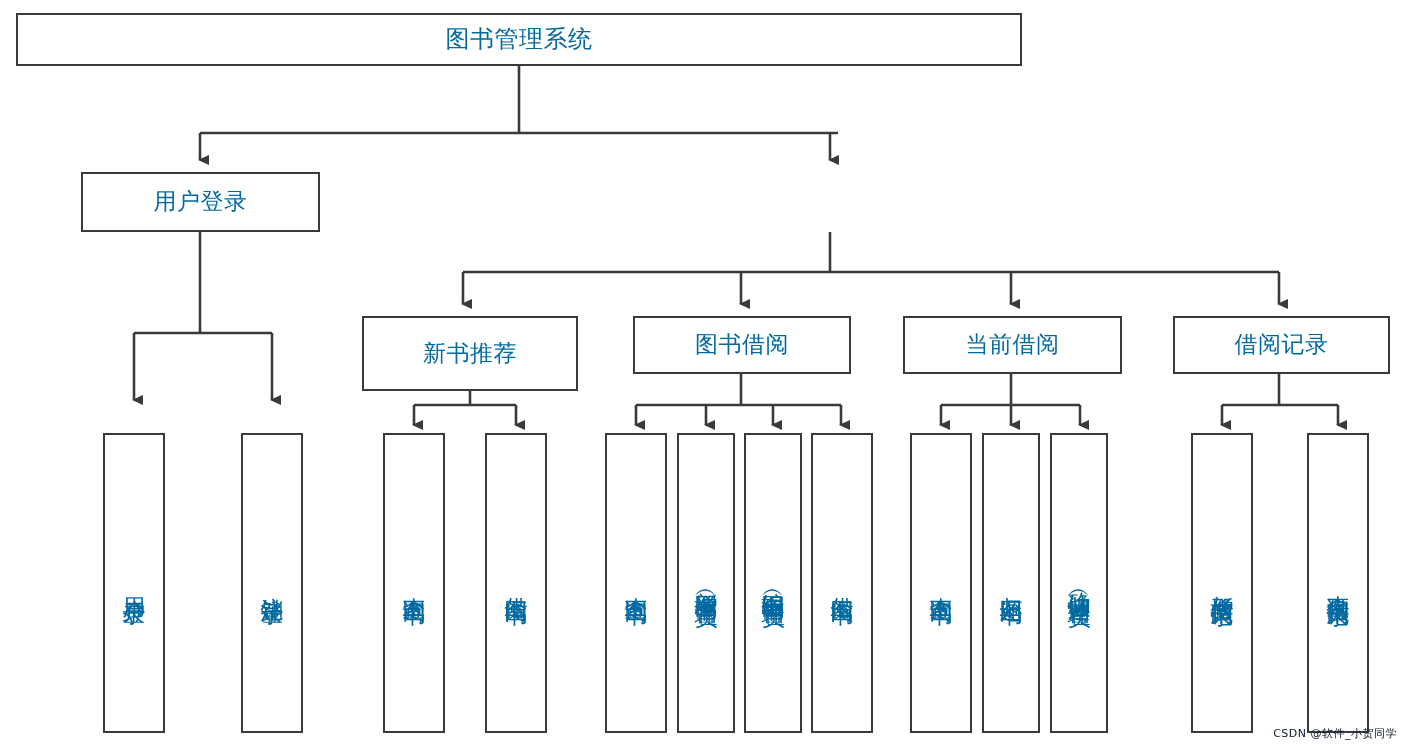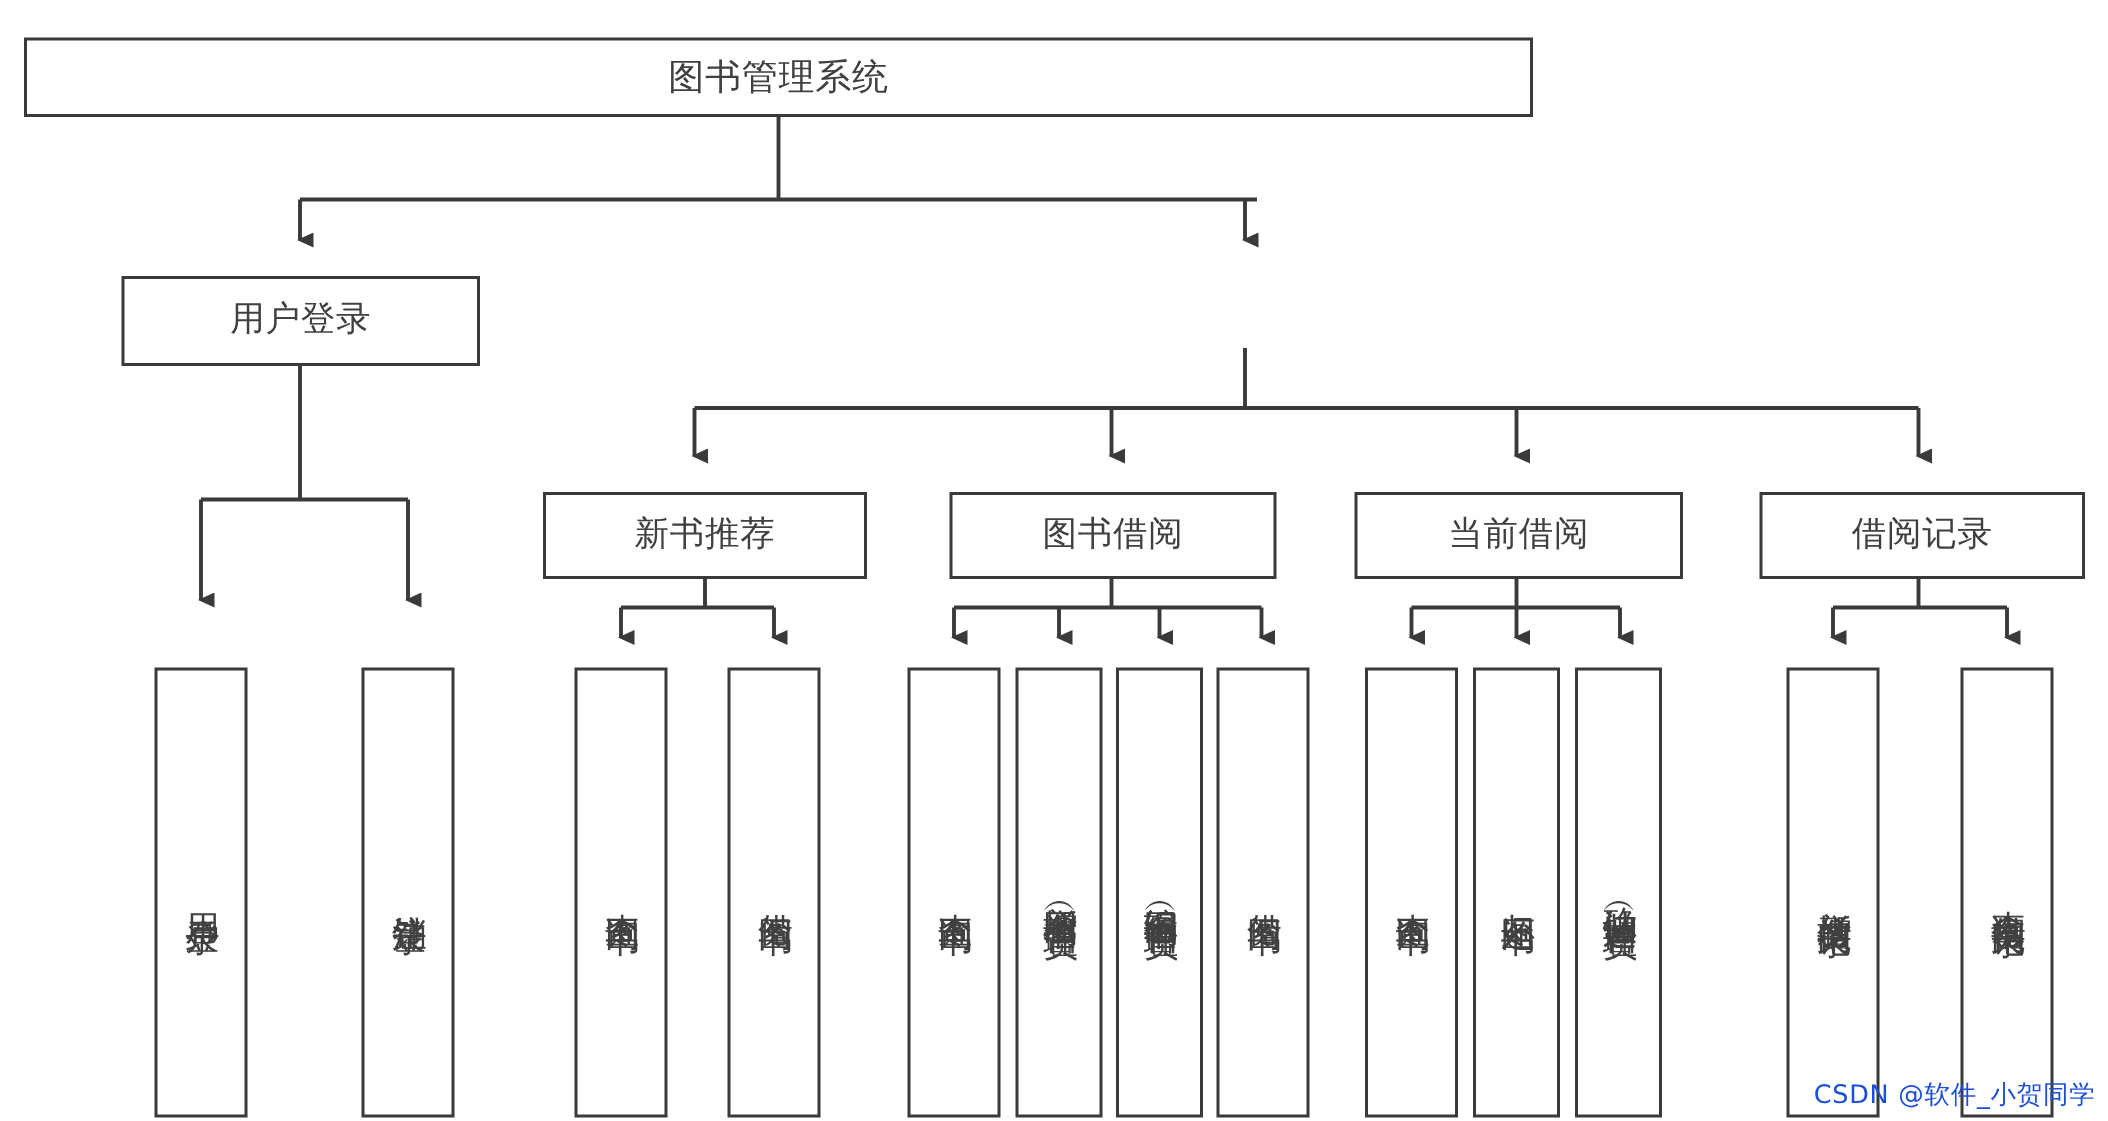--- a/index.html
+++ b/index.html
@@ -27,22 +27,21 @@
     pointer-events: none;
   }
   .node {
     position: absolute;
     box-sizing: border-box;
     border: 2px solid #3a3a3a;
     background: #ffffff;
     display: flex;
     align-items: center;
     justify-content: center;
-    color: #404040;
-    margin-top: 12px;
+    color: #0369a1;
   }
   .node.horiz {
     font-size: 23px;
     letter-spacing: 0.5px;
     line-height: 1.1;
   }
   .node.title {
     font-size: 24px;
   }
   .node.vert {
@@ -55,22 +54,22 @@
     font-size: 23px;
     line-height: 1.18;
     letter-spacing: 2px;
     white-space: nowrap;
     text-align: center;
   }
   .watermark {
     position: absolute;
     right: 8px;
     bottom: 6px;
-    font-size: 17px;
-    color: #1d4ed8;
+    font-size: 11px;
+    color: #0f172a;
     letter-spacing: 0.5px;
     white-space: nowrap;
     font-family: "DejaVu Sans", "Liberation Sans", sans-serif;
   }
 </style>
 </head>
 <body>
 
 <div id="canvas">
 
@@ -126,21 +125,21 @@
 
   <div class="node horiz title" style="left:16px; top:13px; width:1006px; height:53px;">
     <span>图书管理系统</span>
   </div>
 
   <div class="node horiz" style="left:81px; top:172px; width:239px; height:60px;">
     <span>用户登录</span>
   </div>
 
 
-  <div class="node horiz" style="left:362px; top:316px; width:216px; height:58px;">
+  <div class="node horiz" style="left:362px; top:316px; width:216px; height:75px;">
     <span>新书推荐</span>
   </div>
 
   <div class="node horiz" style="left:903px; top:316px; width:219px; height:58px;">
     <span>当前借阅</span>
   </div>
 
   <div class="node horiz" style="left:633px; top:316px; width:218px; height:58px;">
     <span>图书借阅</span>
   </div>

